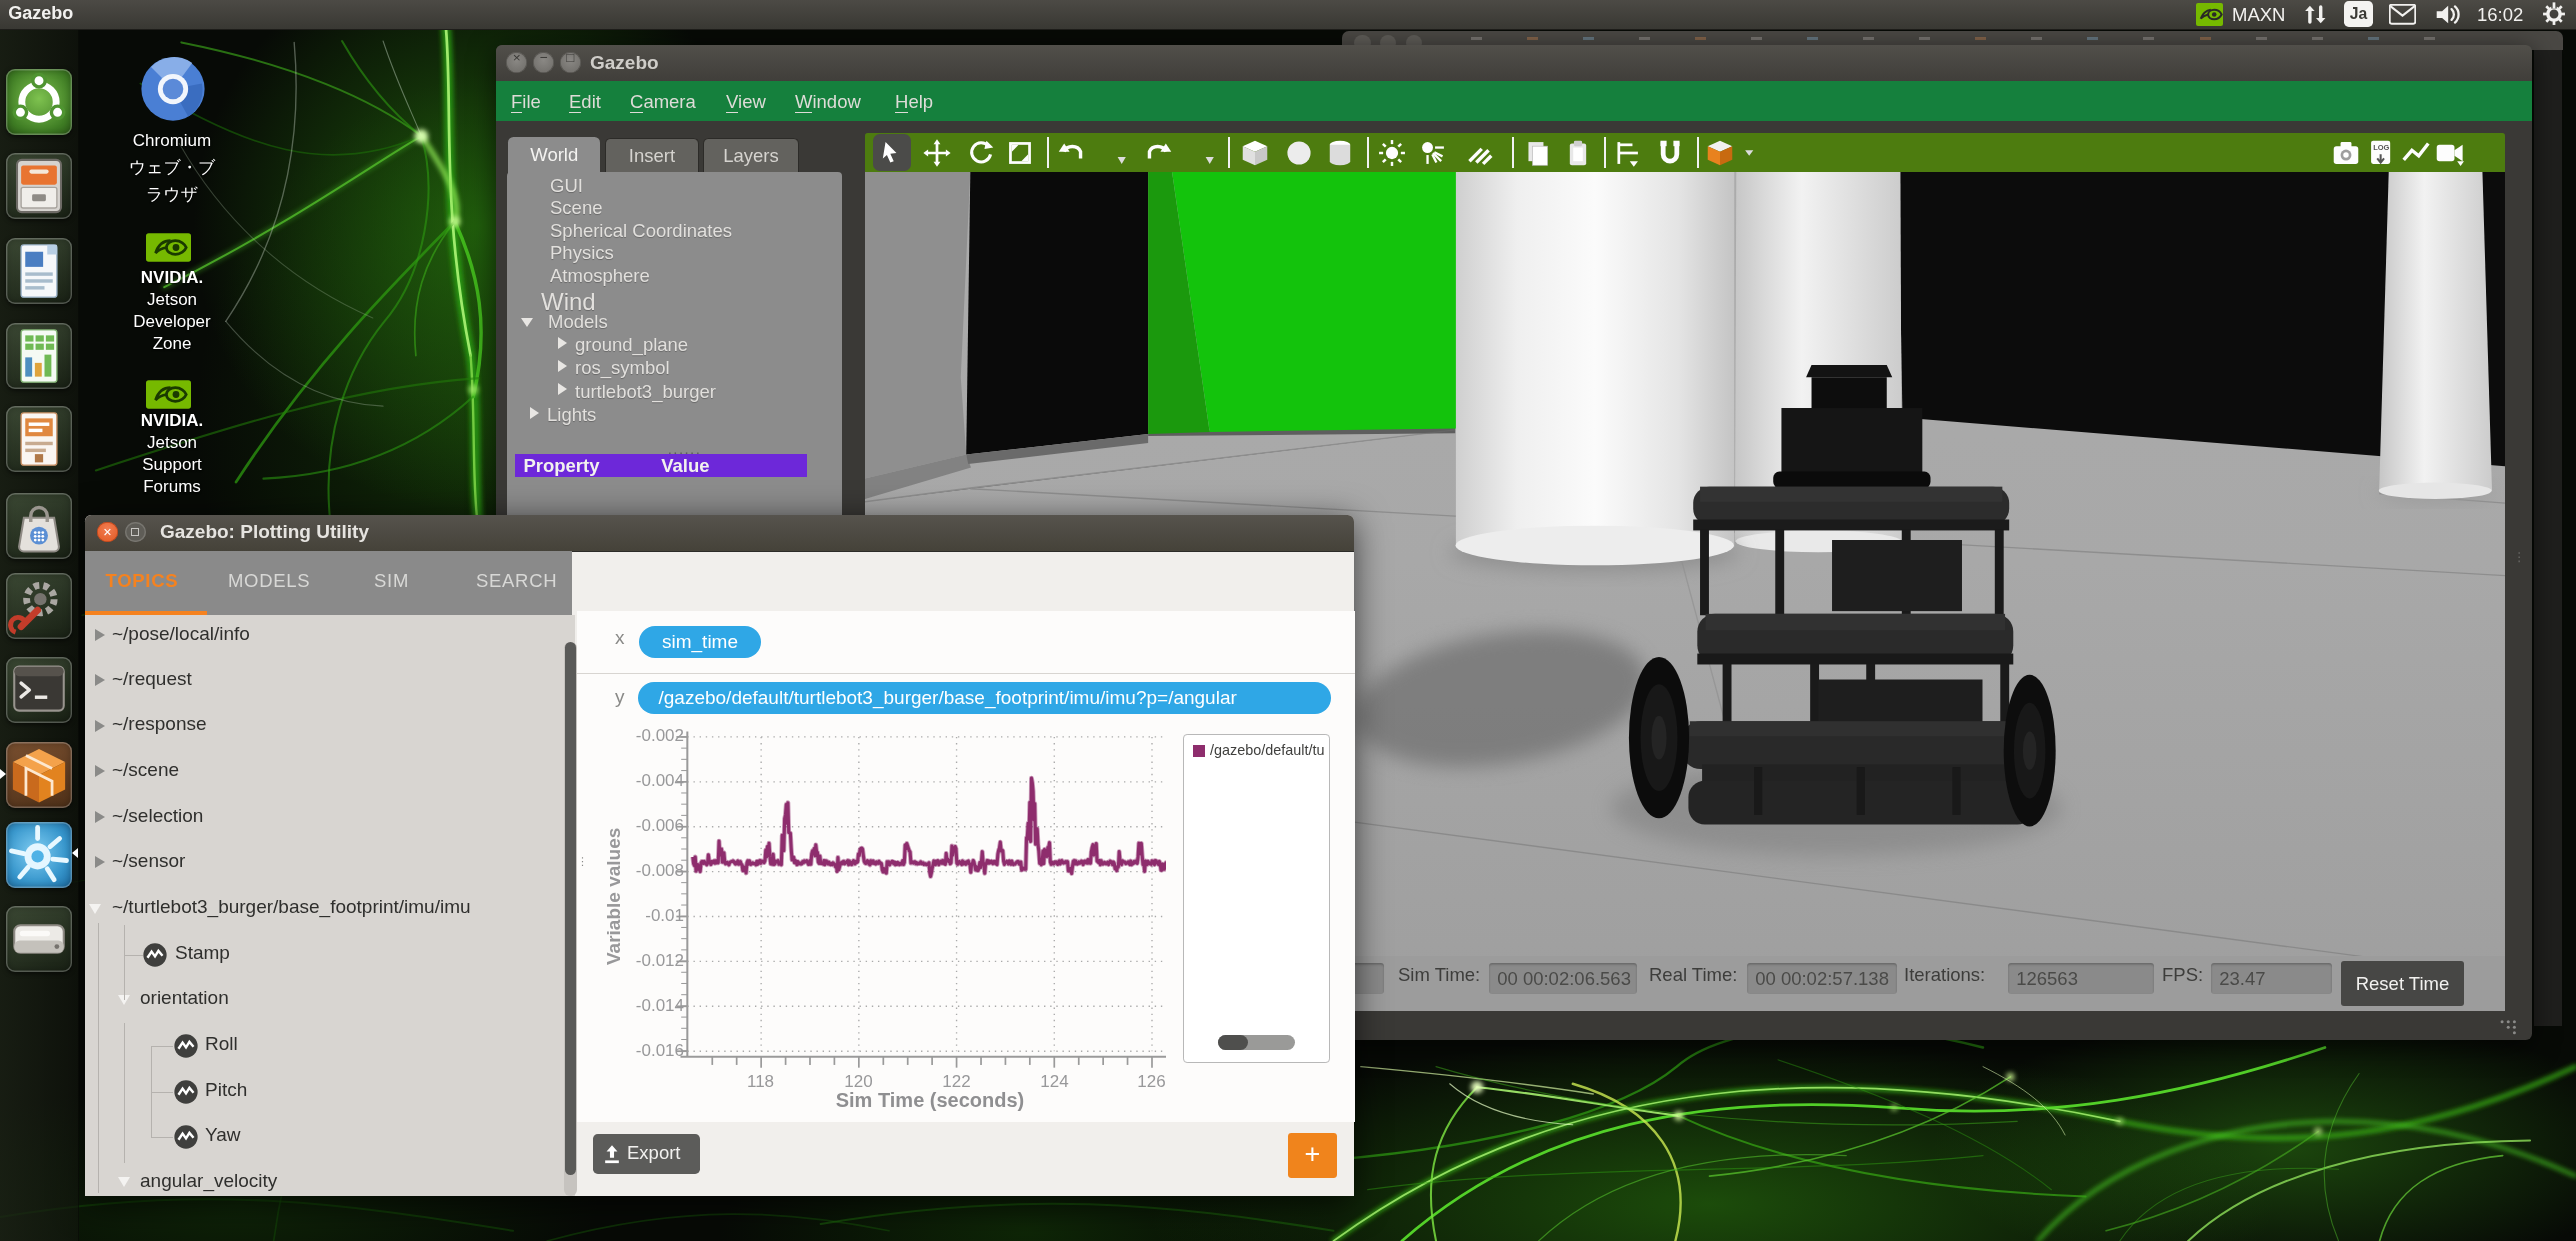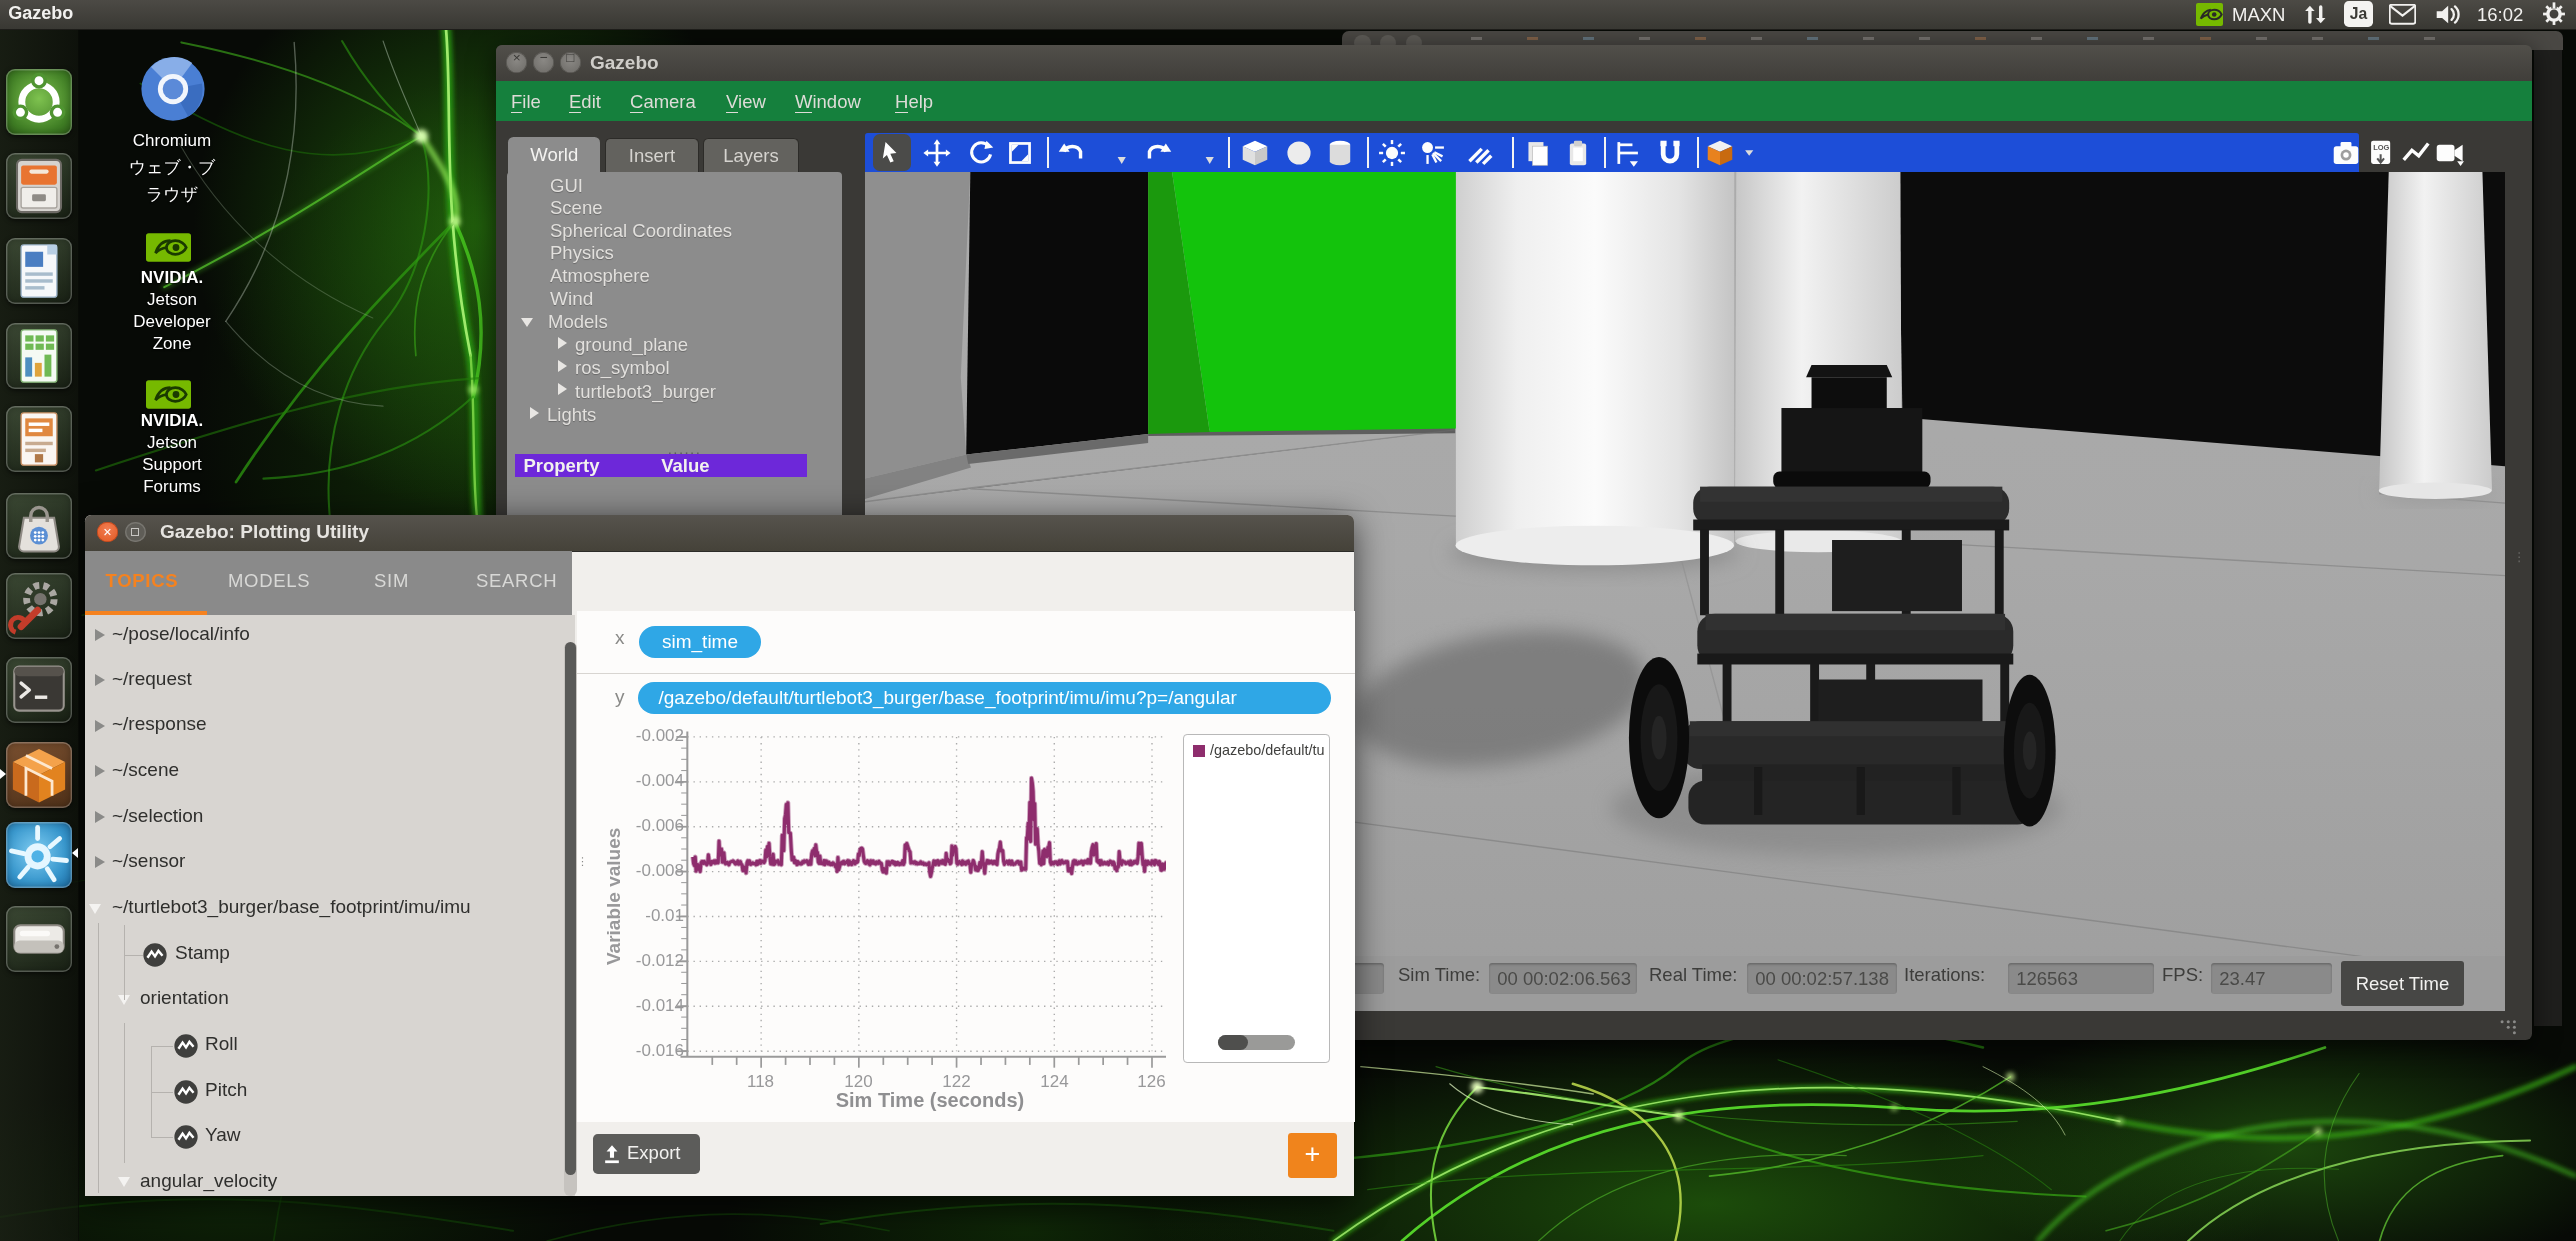--- a/index.html
+++ b/index.html
@@ -145,38 +145,38 @@
       </div>
       <div style="position:absolute;left:12.3px;top:92px;width:92px;height:36px;background:#8c8c8c;border-radius:5.5px 5.5px 0 0;color:#f4f3f1;font-size:18.5px;text-align:center;line-height:36px;z-index:3">World</div>
       <div style="position:absolute;left:109px;top:93px;width:92px;height:35px;background:#63625e;border:0.7px solid #2c2b28;border-bottom:none;border-radius:5.5px 5.5px 0 0;color:#d5d3cf;font-size:18.5px;text-align:center;line-height:34px">Insert</div>
       <div style="position:absolute;left:207px;top:93px;width:94px;height:35px;background:#63625e;border:0.7px solid #2c2b28;border-bottom:none;border-radius:5.5px 5.5px 0 0;color:#d5d3cf;font-size:18.5px;text-align:center;line-height:34px">Layers</div>
       <div style="position:absolute;left:11px;top:127px;width:335px;height:868px;background:#8c8c8c;border-radius:4.1px;z-index:2">
         <div style="position:absolute;left:43px;top:3.4px;font-size:18.5px;color:#e2e0dd;text-shadow:0 0.7px 0.7px rgba(0,0,0,0.25)">GUI</div>
         <div style="position:absolute;left:43px;top:25px;font-size:18.5px;color:#e2e0dd;text-shadow:0 0.7px 0.7px rgba(0,0,0,0.25)">Scene</div>
         <div style="position:absolute;left:43px;top:48px;font-size:18.5px;color:#e2e0dd;text-shadow:0 0.7px 0.7px rgba(0,0,0,0.25)">Spherical Coordinates</div>
         <div style="position:absolute;left:43px;top:70px;font-size:18.5px;color:#e2e0dd;text-shadow:0 0.7px 0.7px rgba(0,0,0,0.25)">Physics</div>
         <div style="position:absolute;left:43px;top:93px;font-size:18.5px;color:#e2e0dd;text-shadow:0 0.7px 0.7px rgba(0,0,0,0.25)">Atmosphere</div>
-        <div style="position:absolute;left:43px;top:116px;font-size:19px;color:#e2e0dd;text-shadow:0 0.7px 0.7px rgba(0,0,0,0.25)">Wind</div>
+        <div style="position:absolute;left:34px;top:116px;font-size:24px;color:#e2e0dd;text-shadow:0 0.7px 0.7px rgba(0,0,0,0.25)">Wind</div>
         <div style="position:absolute;left:13.7px;top:146px;width:0;height:0;border-top:9.6px solid #e8e6e3;border-left:6.2px solid transparent;border-right:6.2px solid transparent"></div>
         <div style="position:absolute;left:41px;top:139px;font-size:18.5px;color:#e2e0dd;text-shadow:0 0.7px 0.7px rgba(0,0,0,0.25)">Models</div>
         <div style="position:absolute;left:51px;top:165px;width:0;height:0;border-left:9.6px solid #e8e6e3;border-top:6.2px solid transparent;border-bottom:6.2px solid transparent"></div>
         <div style="position:absolute;left:68px;top:162px;font-size:18.5px;color:#e2e0dd;text-shadow:0 0.7px 0.7px rgba(0,0,0,0.25)">ground_plane</div>
         <div style="position:absolute;left:51px;top:188px;width:0;height:0;border-left:9.6px solid #e8e6e3;border-top:6.2px solid transparent;border-bottom:6.2px solid transparent"></div>
         <div style="position:absolute;left:68px;top:185px;font-size:18.5px;color:#e2e0dd;text-shadow:0 0.7px 0.7px rgba(0,0,0,0.25)">ros_symbol</div>
         <div style="position:absolute;left:51px;top:211px;width:0;height:0;border-left:9.6px solid #e8e6e3;border-top:6.2px solid transparent;border-bottom:6.2px solid transparent"></div>
         <div style="position:absolute;left:68px;top:209px;font-size:18.5px;color:#e2e0dd;text-shadow:0 0.7px 0.7px rgba(0,0,0,0.25)">turtlebot3_burger</div>
         <div style="position:absolute;left:22.6px;top:235px;width:0;height:0;border-left:9.6px solid #e8e6e3;border-top:6.2px solid transparent;border-bottom:6.2px solid transparent"></div>
         <div style="position:absolute;left:40px;top:232px;font-size:18.5px;color:#e2e0dd;text-shadow:0 0.7px 0.7px rgba(0,0,0,0.25)">Lights</div>
         <div style="position:absolute;left:8.2px;top:282px;width:292px;height:22.6px;background:#6d28d9">
           <span style="position:absolute;left:8.2px;top:0.7px;font-size:18.5px;font-weight:bold;color:#f2f1ee">Property</span>
           <span style="position:absolute;left:146px;top:0.7px;font-size:18.5px;font-weight:bold;color:#f2f1ee">Value</span>
         </div>
         <div style="position:absolute;left:157px;top:274px;width:41px;height:5.5px;color:#5c5c5a;font-size:15px;letter-spacing:1.4px;text-align:center;line-height:5.5px">......</div>
       </div>
-      <div style="position:absolute;left:369px;top:88px;width:1494px;height:40px;background:#1d4ed8;border-radius:2.7px 2.7px 0 0">
+      <div style="position:absolute;left:369px;top:88px;width:1640px;height:40px;background:#4d7c0f;border-radius:2.7px 2.7px 0 0">
         <div style="position:absolute;left:7.5px;top:1.4px;width:38px;height:37px;border-radius:6.8px;background:#4b4b49"></div>
         <svg width="30" height="30" viewBox="0 0 44 44" style="position:absolute;left:11px;top:4.8px">
           <path d="M14 6 L30 22 L21 23 L26 34 L21 36 L16 25 L10 30 Z" fill="#fff"></path>
         </svg>
         <svg width="30" height="30" viewBox="0 0 44 44" style="position:absolute;left:57px;top:4.8px">
           <g stroke="#fdfdfd" stroke-width="4" fill="#fdfdfd">
             <path d="M22 8 V36 M8 22 H36"></path>
             <path d="M22 2 L17 9 H27 Z" stroke="none"></path>
             <path d="M22 42 L17 35 H27 Z" stroke="none"></path>
             <path d="M2 22 L9 17 V27 Z" stroke="none"></path>

